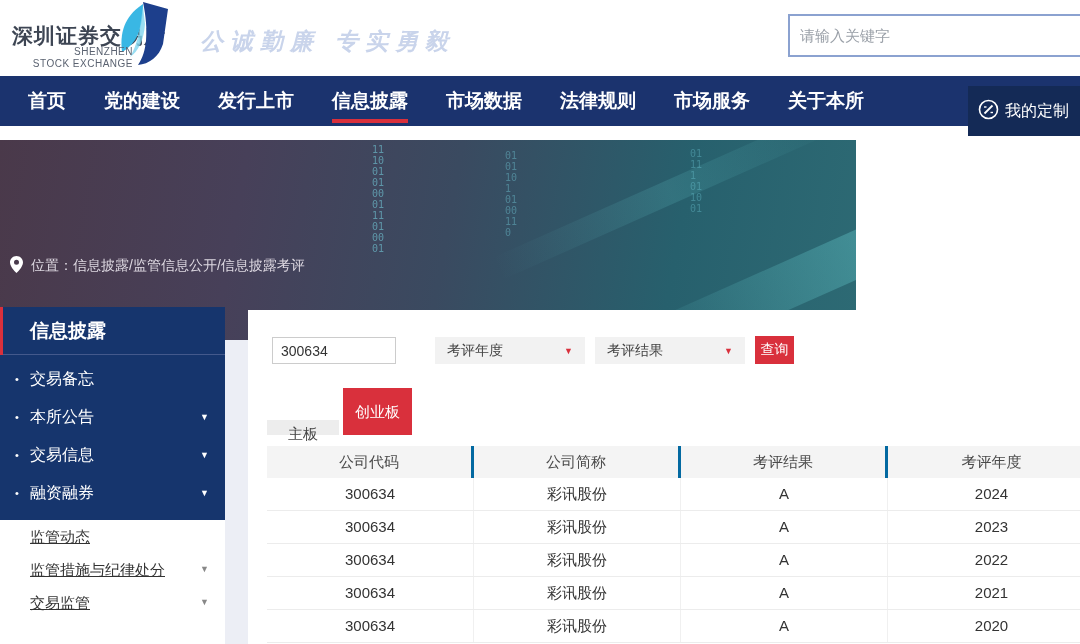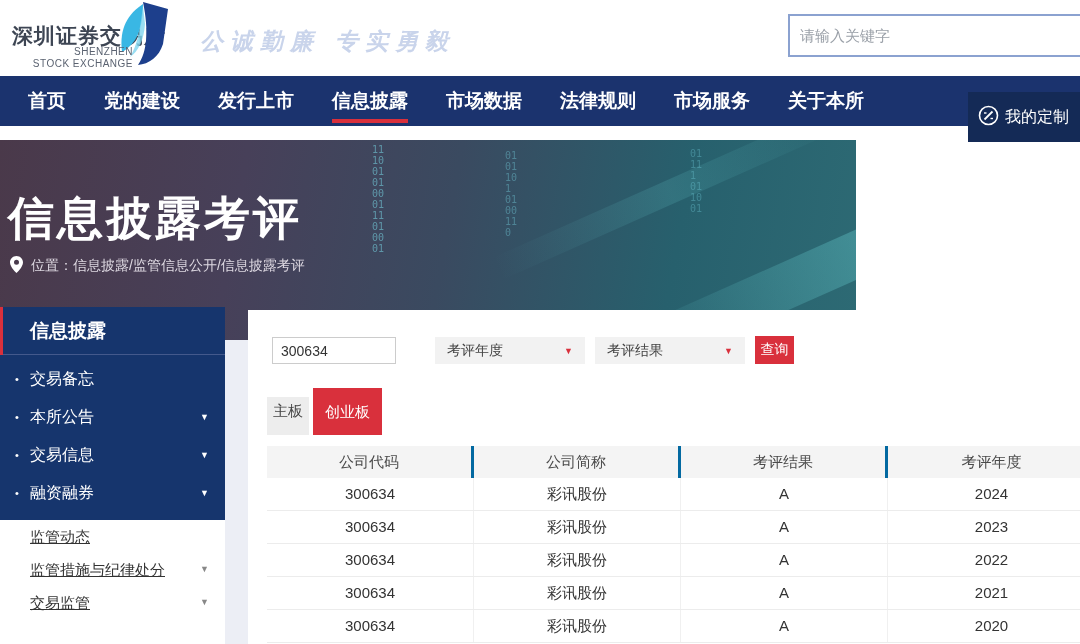--- a/index.html
+++ b/index.html
@@ -76,21 +76,21 @@
   .dd { position:absolute; top:27px; width:150px; height:27px; background:#f2f2f2;
         display:flex; align-items:center; justify-content:space-between; padding:0 12px;
         font-size:14px; color:#444; cursor:pointer; }
   .dd1 { left:187px; } .dd2 { left:347px; }
   .dd-caret { font-size:9px; color:#d9303c; }
   .query-btn { position:absolute; left:507px; top:26px; width:39px; height:28px;
                background:#d9303c; color:#fff; font-size:14px; border:none; cursor:pointer; }
 
   .tabs { position:absolute; left:19px; top:78px; height:47px; display:flex;
           align-items:flex-end; gap:4px; }
-  .tab { height:38px; line-height:27px; padding:0 6px; background:#ededed; color:#444;
+  .tab { height:15px; line-height:27px; padding:0 21px; background:#ededed; color:#444;
          font-size:15px; cursor:pointer; }
   .tab.tab-active { height:47px; line-height:47px; padding:0 12px; background:#d9303c; color:#fff; }
 
   .tbl { position:absolute; left:19px; top:136px; width:828px; }
   .tr { display:flex; }
   .th, .td { width:207px; height:32px; line-height:32px; text-align:center; font-size:15px; }
   .tr-head { background:#f4f4f4; color:#4a4a4a; }
   .th { border-right:3px solid #0369a1; }
   .th:last-child { border-right:none; }
   .tr-body { border-bottom:1px solid #ececec; color:#333; }
@@ -122,21 +122,21 @@
   <div class="nav" id="nav-items">
       <div class="nav-item">首页</div>
       <div class="nav-item">党的建设</div>
       <div class="nav-item">发行上市</div>
       <div class="nav-item active">信息披露</div>
       <div class="nav-item">市场数据</div>
       <div class="nav-item">法律规则</div>
       <div class="nav-item">市场服务</div>
       <div class="nav-item">关于本所</div>
     </div>
-  <div class="nav-custom" style="top:92px;">
+  <div class="nav-custom" style="top:86px;">
     <span>
       <svg width="21" height="21" viewBox="0 0 21 21">
         <circle cx="10.5" cy="10.5" r="9" fill="none" stroke="#fff" stroke-width="1.6"></circle>
         <line x1="6.5" y1="14.5" x2="14.5" y2="6.5" stroke="#fff" stroke-width="1.8"></line>
         <line x1="6" y1="8" x2="8.5" y2="8" stroke="#fff" stroke-width="1.4"></line>
         <line x1="12.5" y1="13.5" x2="15" y2="13.5" stroke="#fff" stroke-width="1.4"></line>
       </svg>
     </span>
     <span class="nav-custom-label">我的定制</span>
   </div>
@@ -168,21 +168,20 @@
 1
 01
 10
 01</div>
     <div class="binary b4">00
 01
 01
 1
 0
 01</div>
-    <div class="hero-title">信息披露考评</div>
     <div class="hero-bc">
       <span>
         <svg width="13" height="17" viewBox="0 0 13 17">
           <path fill-rule="evenodd" fill="#fff" d="M6.5 0 C2.9 0 0 2.9 0 6.4 C0 11 6.5 17 6.5 17 C6.5 17 13 11 13 6.4 C13 2.9 10.1 0 6.5 0 Z M6.5 8.8 A2.5 2.5 0 1 1 6.5 3.8 A2.5 2.5 0 0 1 6.5 8.8 Z"></path>
         </svg>
       </span>
       <span>位置：信息披露/监管信息公开/信息披露考评</span>
     </div>
   </div>
 

